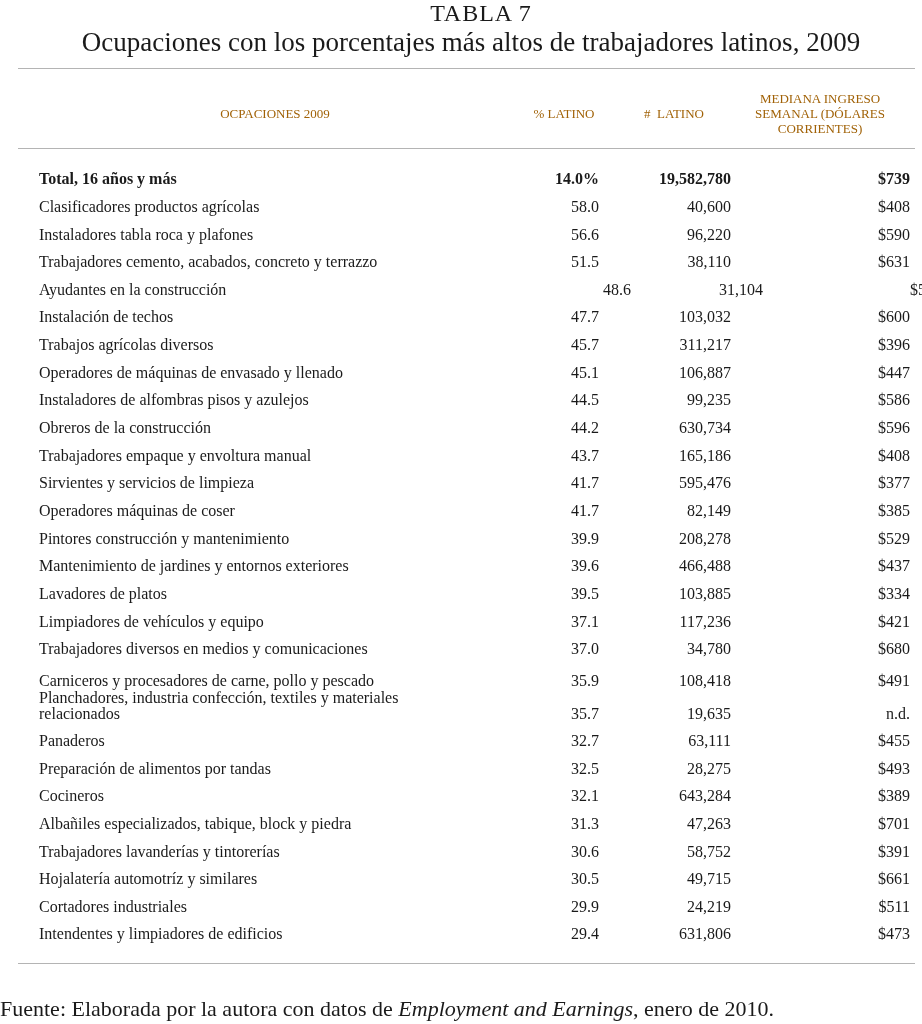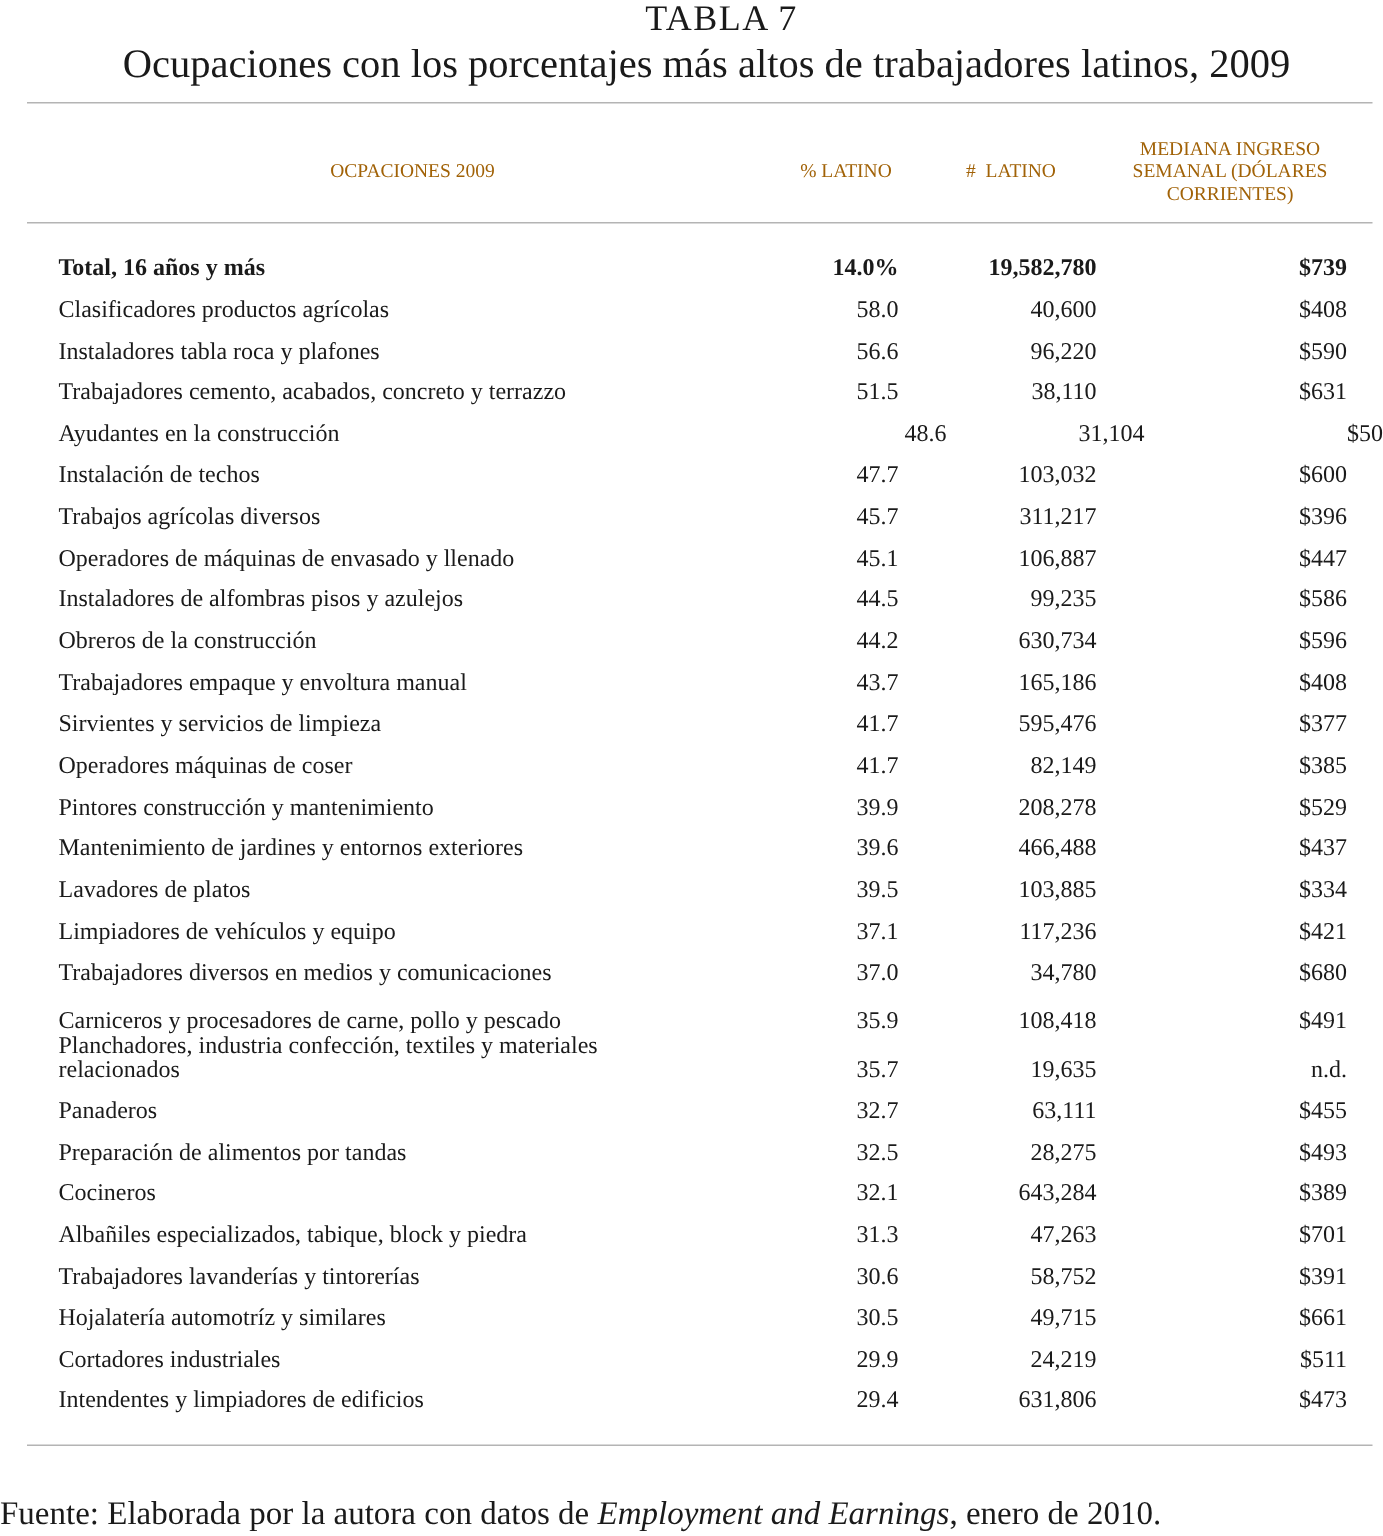--- a/index.html
+++ b/index.html
@@ -15,21 +15,21 @@
     position: absolute; top: 24px; left: 0; width: 922px; text-align: center;
     font-size: 27px; line-height: 36px; padding-left: 20px; box-sizing: border-box;
   }
   .rule { position: absolute; left: 18px; width: 897px; height: 1px; background: #b4b4b4; }
   .hdr { position: absolute; font-size: 13px; line-height: 15px; text-align: center; color: #a16207; }
   .row { position: absolute; left: 0; width: 922px; height: 28px; font-size: 16px; text-decoration: underline; }
   .row span { position: absolute; top: 0; line-height: 20px; white-space: nowrap; }
   .c-occ { left: 39px; }
   .c-pct { right: 323px; text-align: right; }
   .c-num { right: 191px; text-align: right; }
-  .c-inc { right: 24px; text-align: center; }
+  .c-inc { right: 12px; text-align: center; }
   .row.bold span { font-weight: bold; }
   .occ-wrap { white-space: normal !important; width: 420px; line-height: 16px !important; }
   .source {
     position: absolute; left: 0; top: 996px; font-size: 22px; line-height: 26px; white-space: nowrap;
   }
   .source i { font-style: italic; }
 </style>
 </head>
 <body>
 

